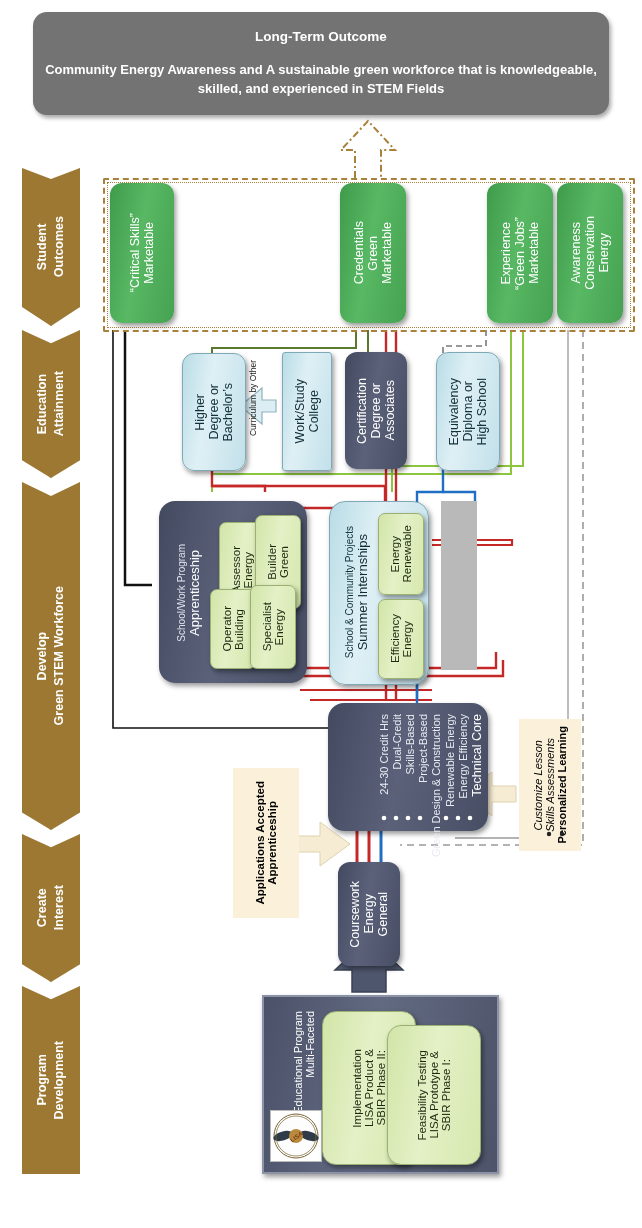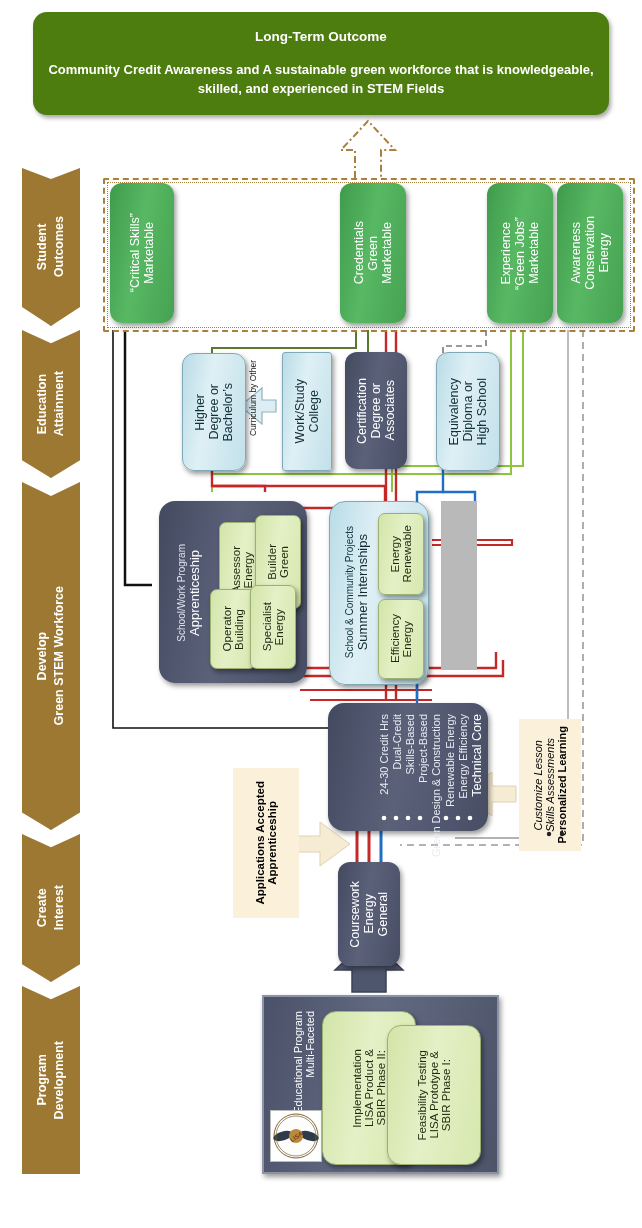--- a/index.html
+++ b/index.html
@@ -2,21 +2,21 @@
 <html><head>
 <meta charset="utf-8">
 <style>
   html,body{margin:0;padding:0;background:#ffffff;}
   body{width:642px;height:1228px;position:relative;overflow:hidden;
        font-family:"Liberation Sans","DejaVu Sans",sans-serif;}
   .abs{position:absolute;}
   .vt{writing-mode:vertical-rl;transform:rotate(180deg);}
 
   
-  #lto{left:33px;top:12px;width:576px;height:103px;background:#4d7c0f;
+  #lto{left:33px;top:12px;width:576px;height:103px;background:#737373;
        border-radius:14px;box-shadow:2px 3px 4px rgba(0,0,0,.35);
        display:flex;flex-direction:column;align-items:center;justify-content:center;
        color:#fff;font-weight:bold;text-align:center;padding:0 10px;box-sizing:border-box;}
   #lto .t1{font-size:13.5px;margin-bottom:16px;}
   #lto .t2{font-size:13px;line-height:1.5;}
 
   
   .chev{position:absolute;left:22px;width:58px;background:#9C7833;
         box-shadow:1px 1px 3px rgba(0,0,0,.3);
         display:flex;align-items:center;justify-content:center;
@@ -64,21 +64,21 @@
            background:linear-gradient(100deg,#4a5168 0%,#626a82 45%,#4d5469 100%);
            border:2px solid #8d93a6;box-shadow:2px 3px 5px rgba(0,0,0,.4);}
   #logo{position:absolute;left:6px;top:113px;width:50px;height:50px;background:#fff;
         border:1px solid #bbb;}
 </style>
 </head>
 <body>
 
 <div id="lto" class="abs">
   <div class="t1">Long-Term Outcome</div>
-  <div class="t2">Community Credit Awareness and A sustainable green workforce that is knowledgeable, skilled, and experienced in STEM Fields</div>
+  <div class="t2">Community Energy Awareness and A sustainable green workforce that is knowledgeable, skilled, and experienced in STEM Fields</div>
 </div>
 
 <svg id="wires">
 
   <path d="M355,178 L355,150 L341,150 L368,121 L395,150 L381,150 L381,178" fill="none" stroke="#A9813C" stroke-width="2" stroke-dasharray="7,3,2,3"></path>
 
   <path d="M125,330 L125,585 L152,585" fill="none" stroke="#111" stroke-width="2.5"></path>
   <path d="M113,330 L113,728 L330,728" fill="none" stroke="#111" stroke-width="1.6"></path>
 
   <path d="M368,330 L368,356" fill="none" stroke="#5a7a2b" stroke-width="2"></path>

